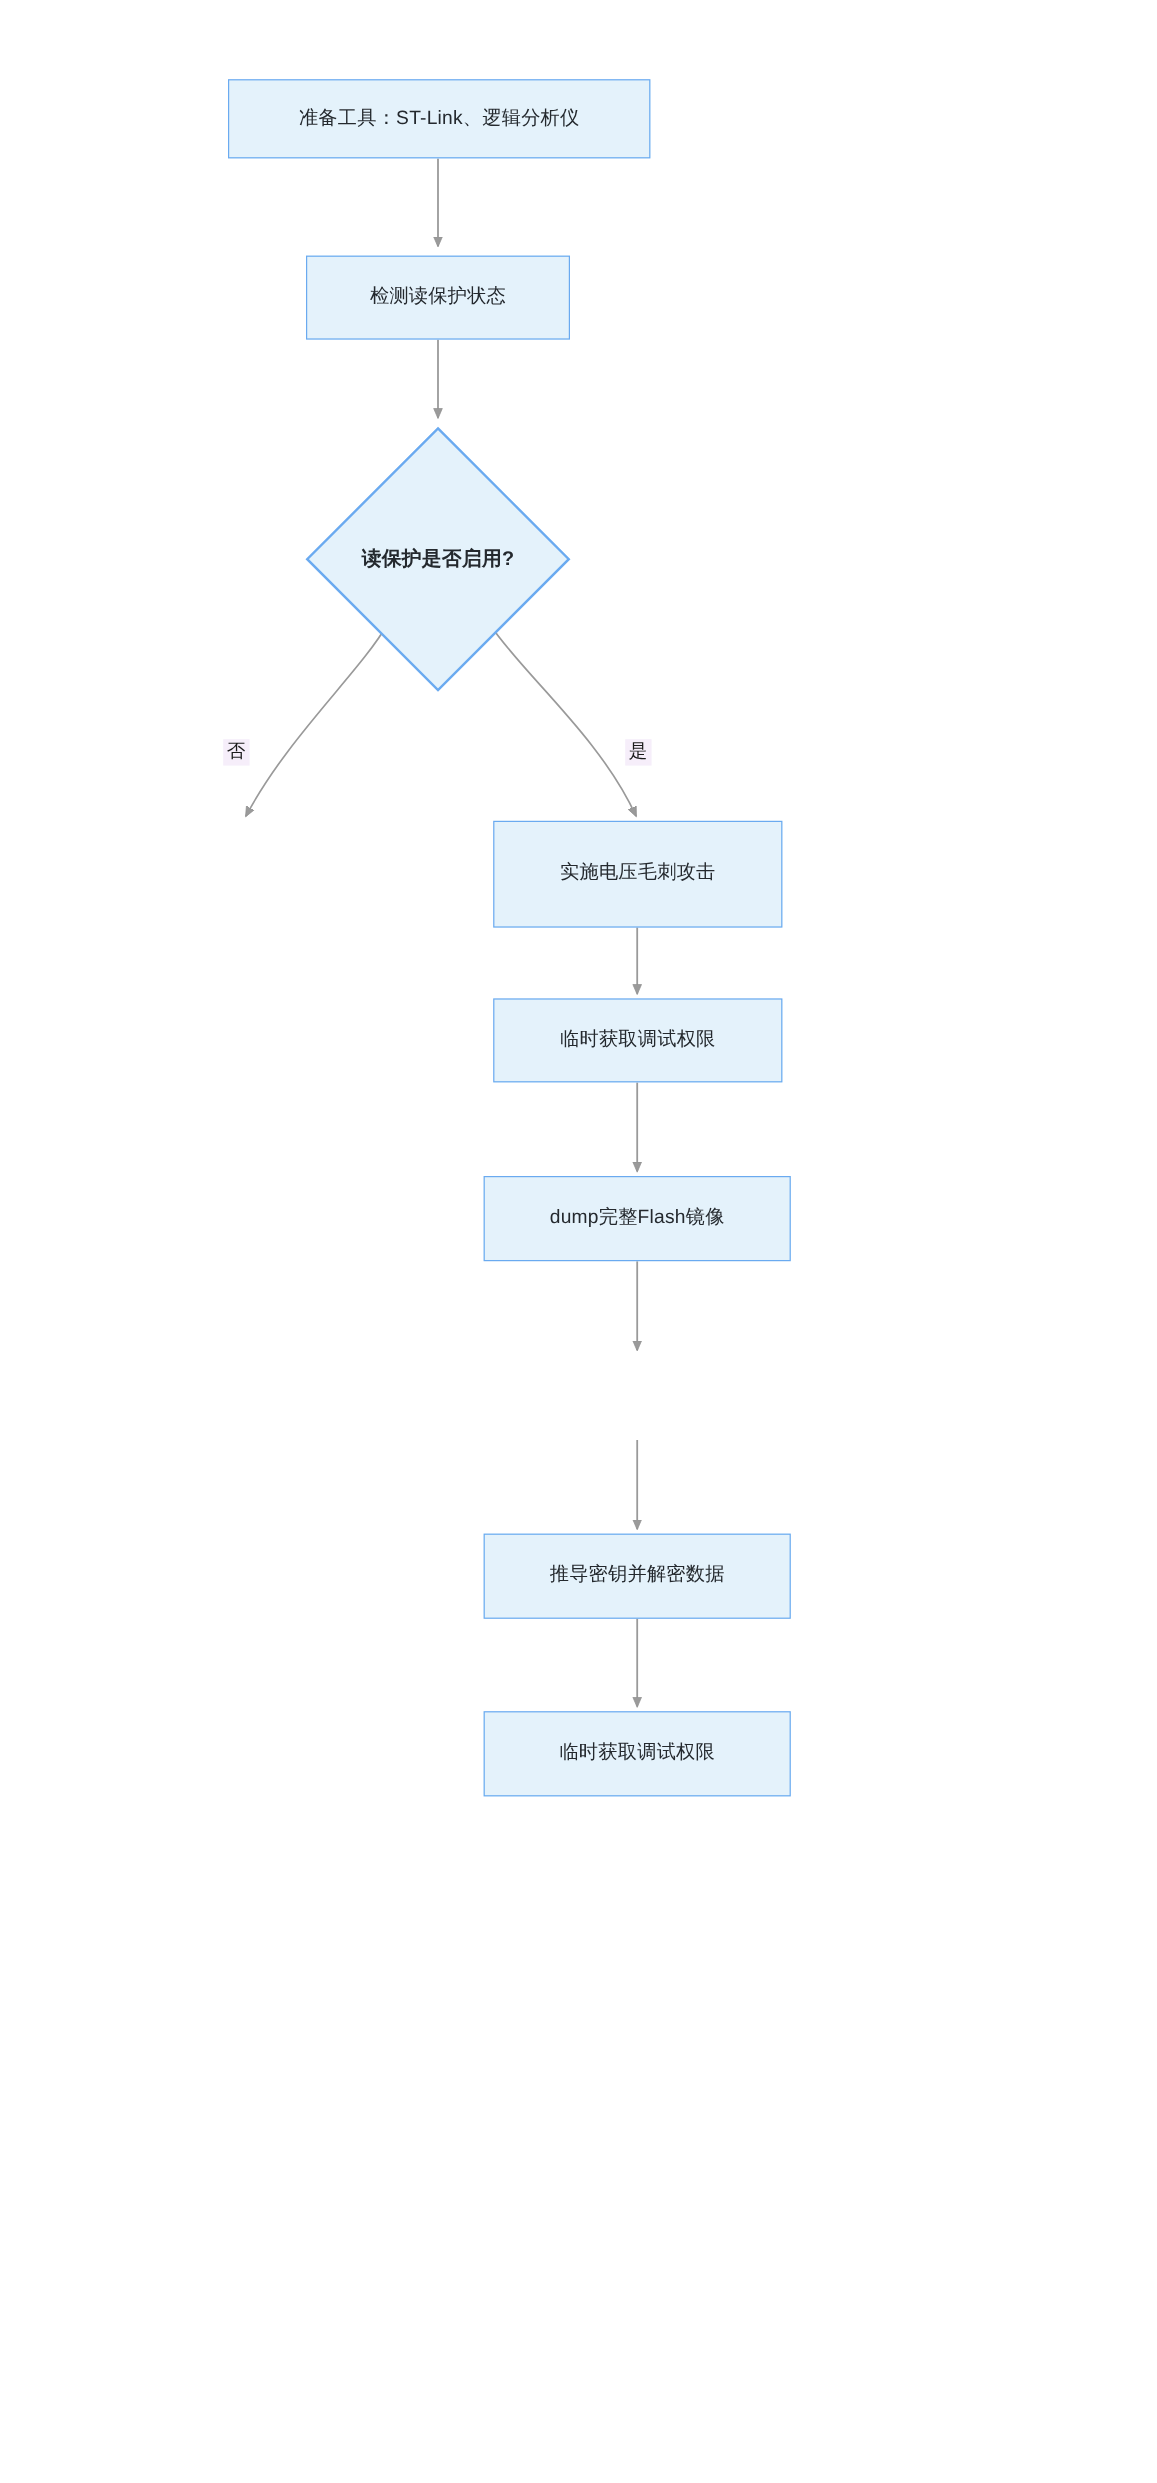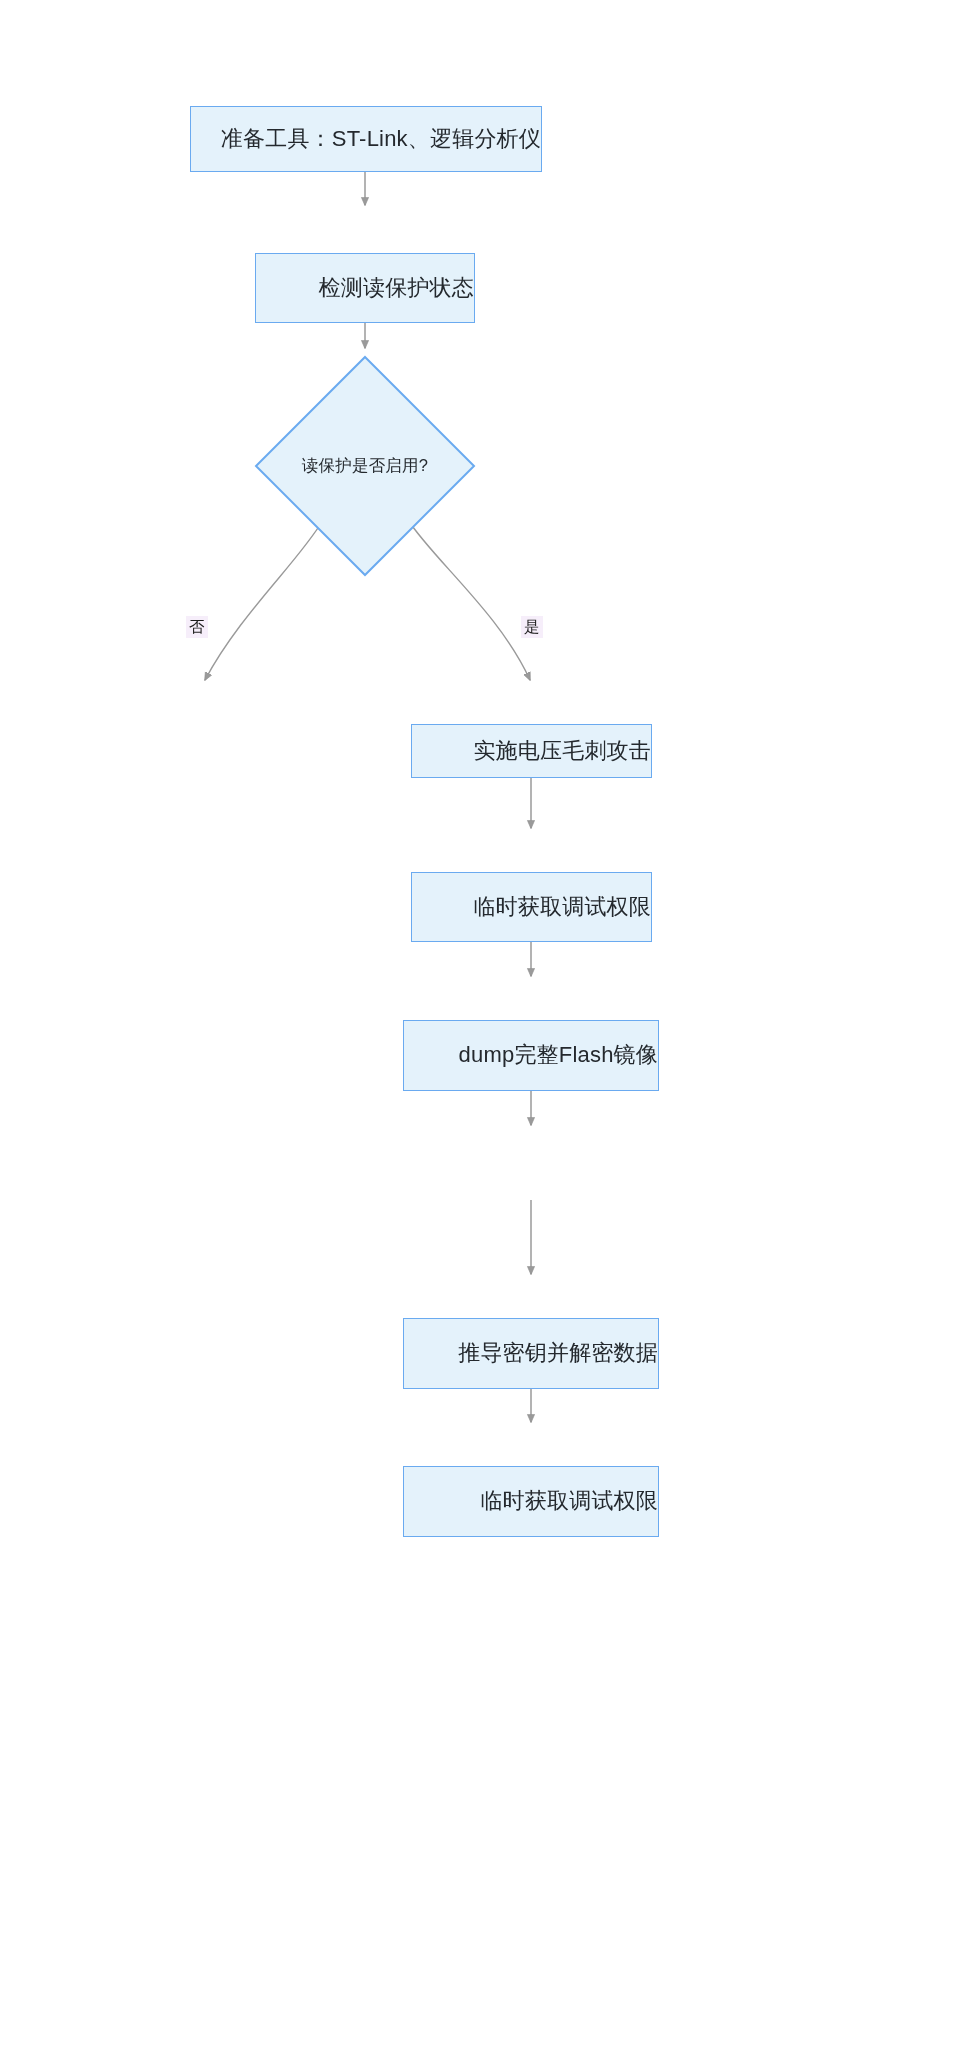--- a/index.html
+++ b/index.html
@@ -25,34 +25,34 @@
     height: 2069px;
     pointer-events: none;
   }
   .node {
     position: absolute;
     box-sizing: border-box;
     background: #e4f2fb;
     border: 1.6px solid #6aaaf0;
     display: flex;
     align-items: center;
-    justify-content: flex-end;
+    justify-content: center;
     text-align: center;
     color: #24292e;
-    font-size: 22px;
+    font-size: 16px;
     line-height: 1.3;
     letter-spacing: 0.2px;
     white-space: nowrap;
-    margin-top: 40px;
   }
   .node-label {
     display: block;
   }
   .diamond-wrap {
     position: absolute;
+    font-weight: bold;
   }
   .diamond-shape {
     position: absolute;
     left: 0;
     top: 0;
     width: 100%;
     height: 100%;
   }
   .diamond-text {
     position: absolute;
@@ -122,21 +122,21 @@
       <polygon points="111,2 220,111 111,220 2,111" fill="#e4f2fb" stroke="#6aaaf0" stroke-width="2"></polygon>
     </svg>
     <div class="diamond-text">读保护是否启用?</div>
   </div>
 
   <div class="edge-label" style="left:186px; top:616px;">否</div>
 
   <div class="edge-label" style="left:521px; top:616px;">是</div>
 
 
-  <div class="node" style="left:411px; top:684px; width:241px; height:54px;">
+  <div class="node" style="left:411px; top:684px; width:241px; height:89px;">
     <span class="node-label">实施电压毛刺攻击</span>
   </div>
 
   <div class="node" style="left:411px; top:832px; width:241px; height:70px;">
     <span class="node-label">临时获取调试权限</span>
   </div>
 
   <div class="node" style="left:403px; top:980px; width:256px; height:71px;">
     <span class="node-label">dump完整Flash镜像</span>
   </div>

